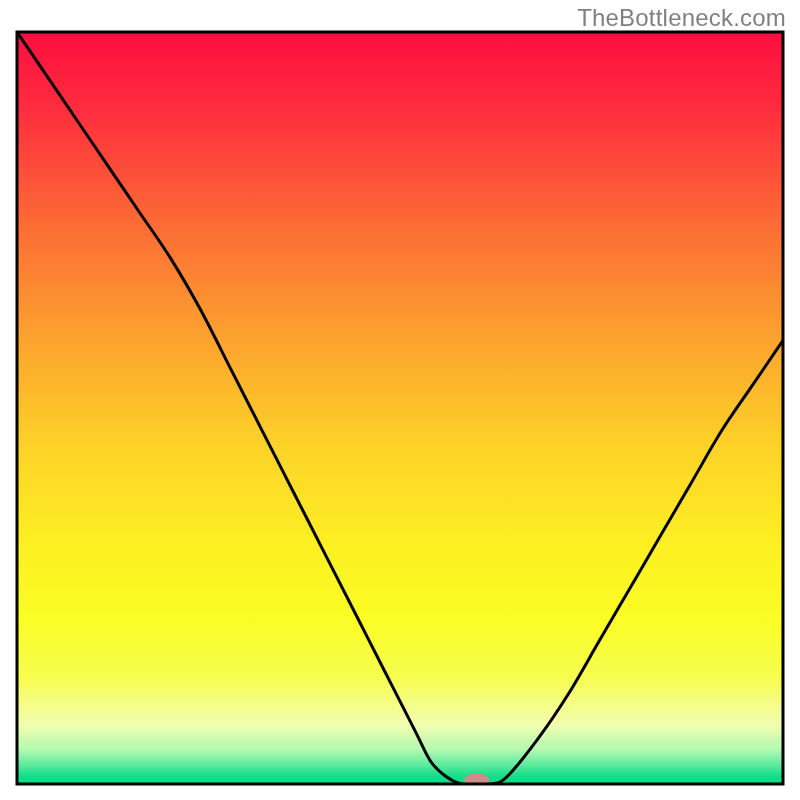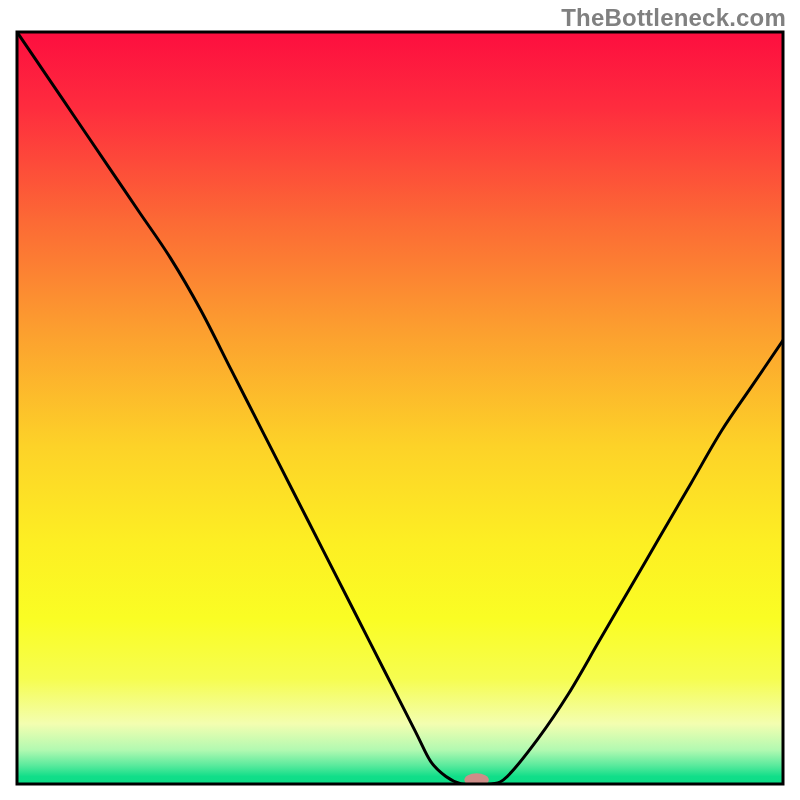--- a/index.html
+++ b/index.html
@@ -15,21 +15,21 @@
     position: relative;
     width: 800px;
     height: 800px;
   }
   .watermark {
     position: absolute;
     top: 4px;
     right: 14px;
     color: #808080;
     font-size: 24px;
-    font-weight: 700;
+    font-weight: 400;
     z-index: 40;
     letter-spacing: 0.2px;
   }
   svg {
     display: block;
   }
   .plot-border {
     fill: none;
     stroke: #000;
     stroke-width: 3;

